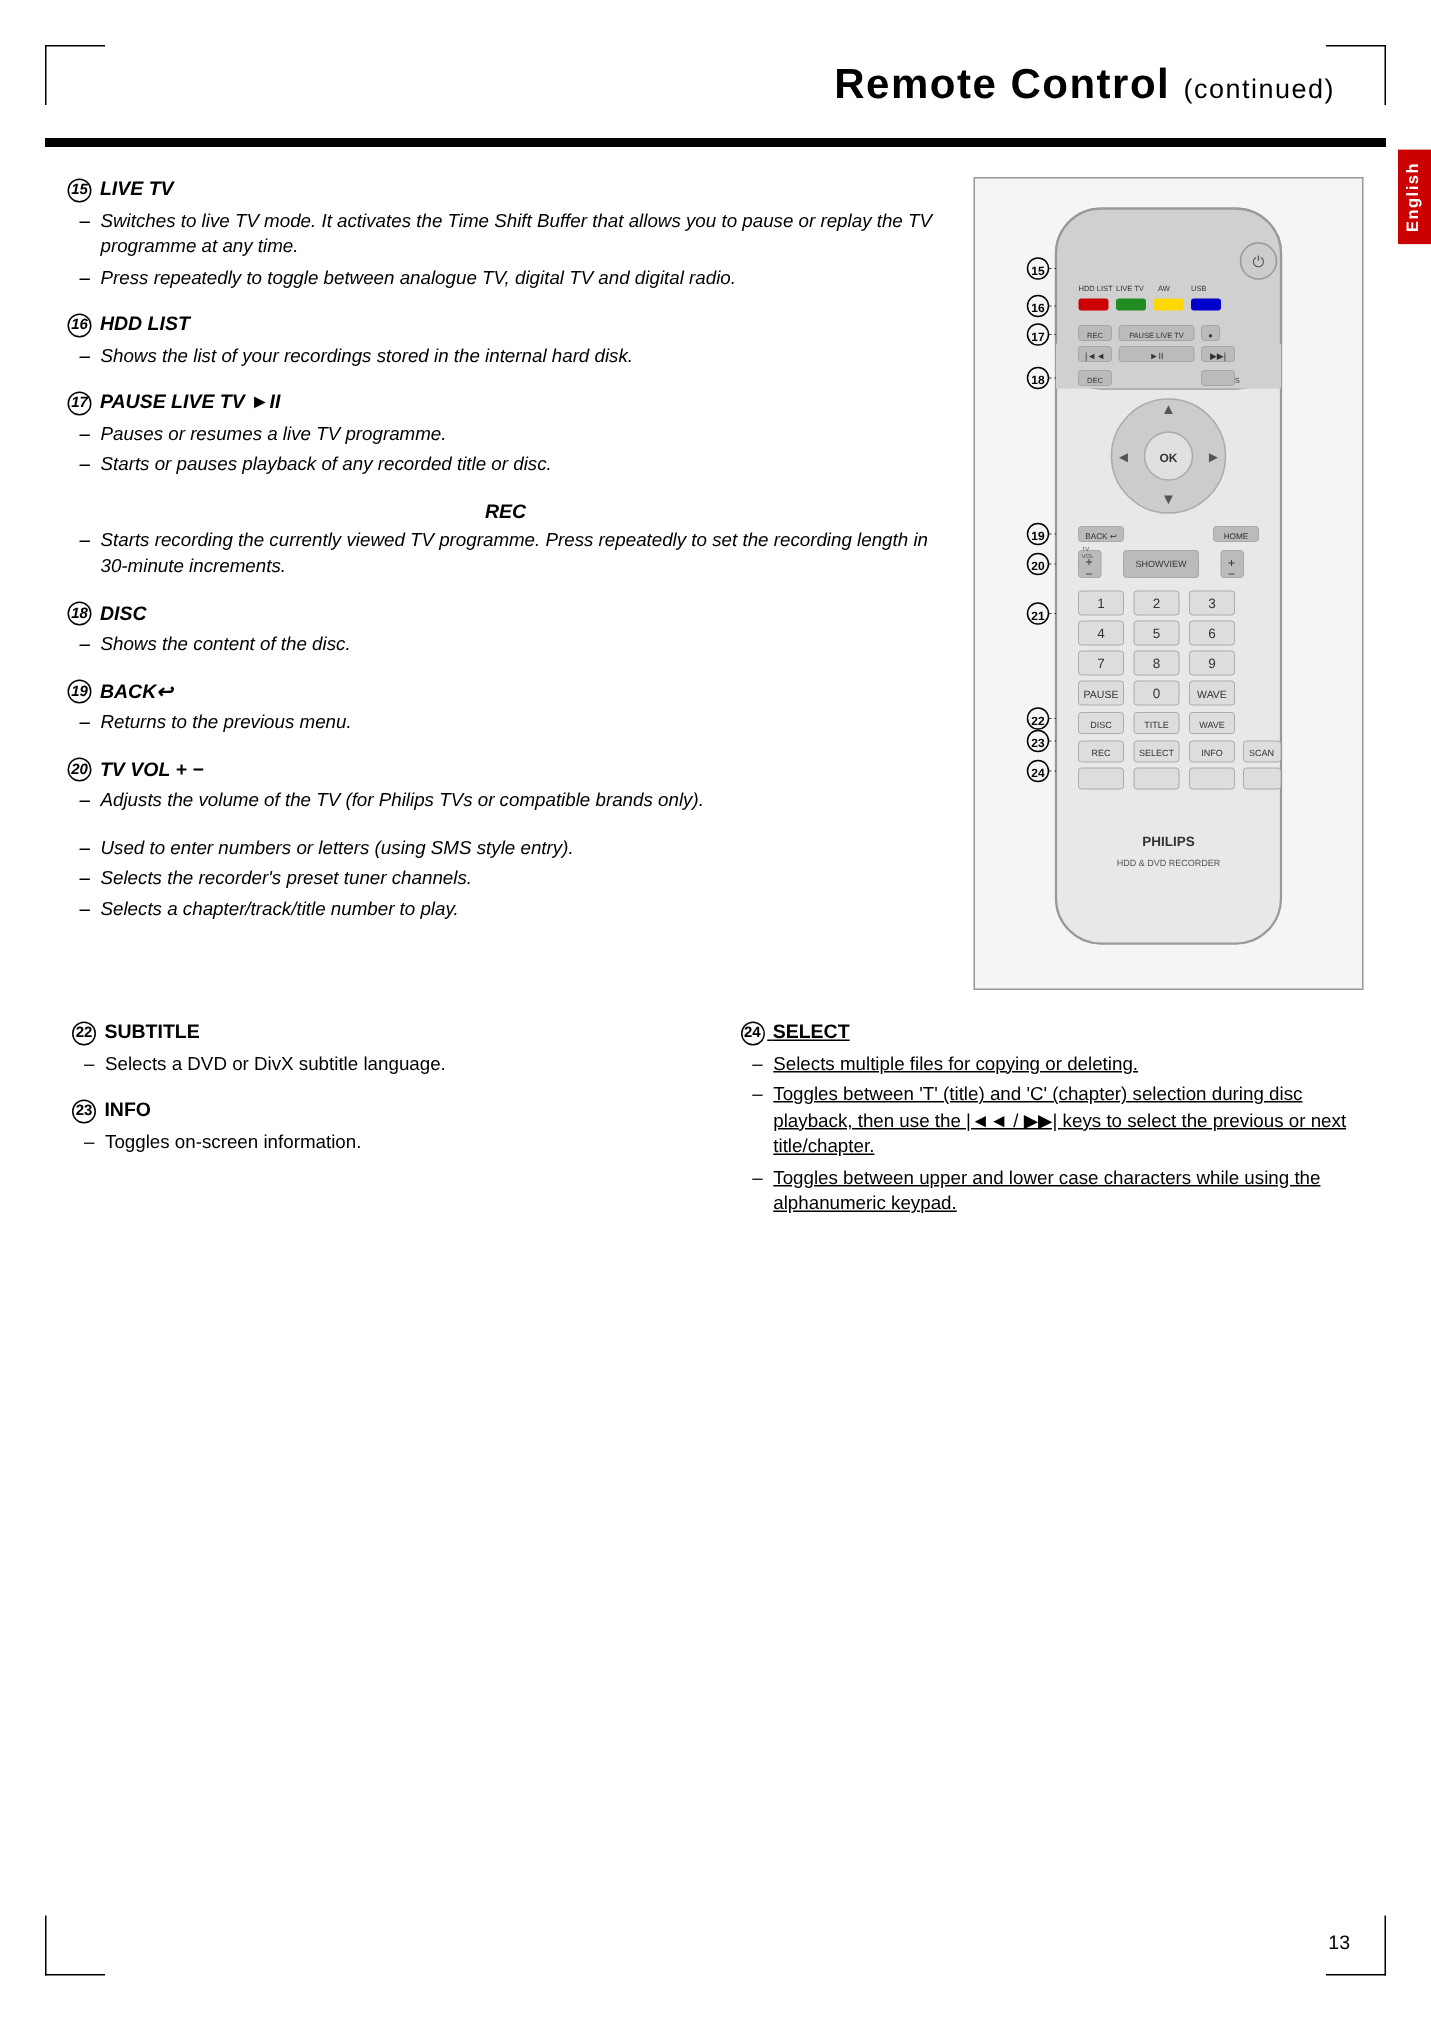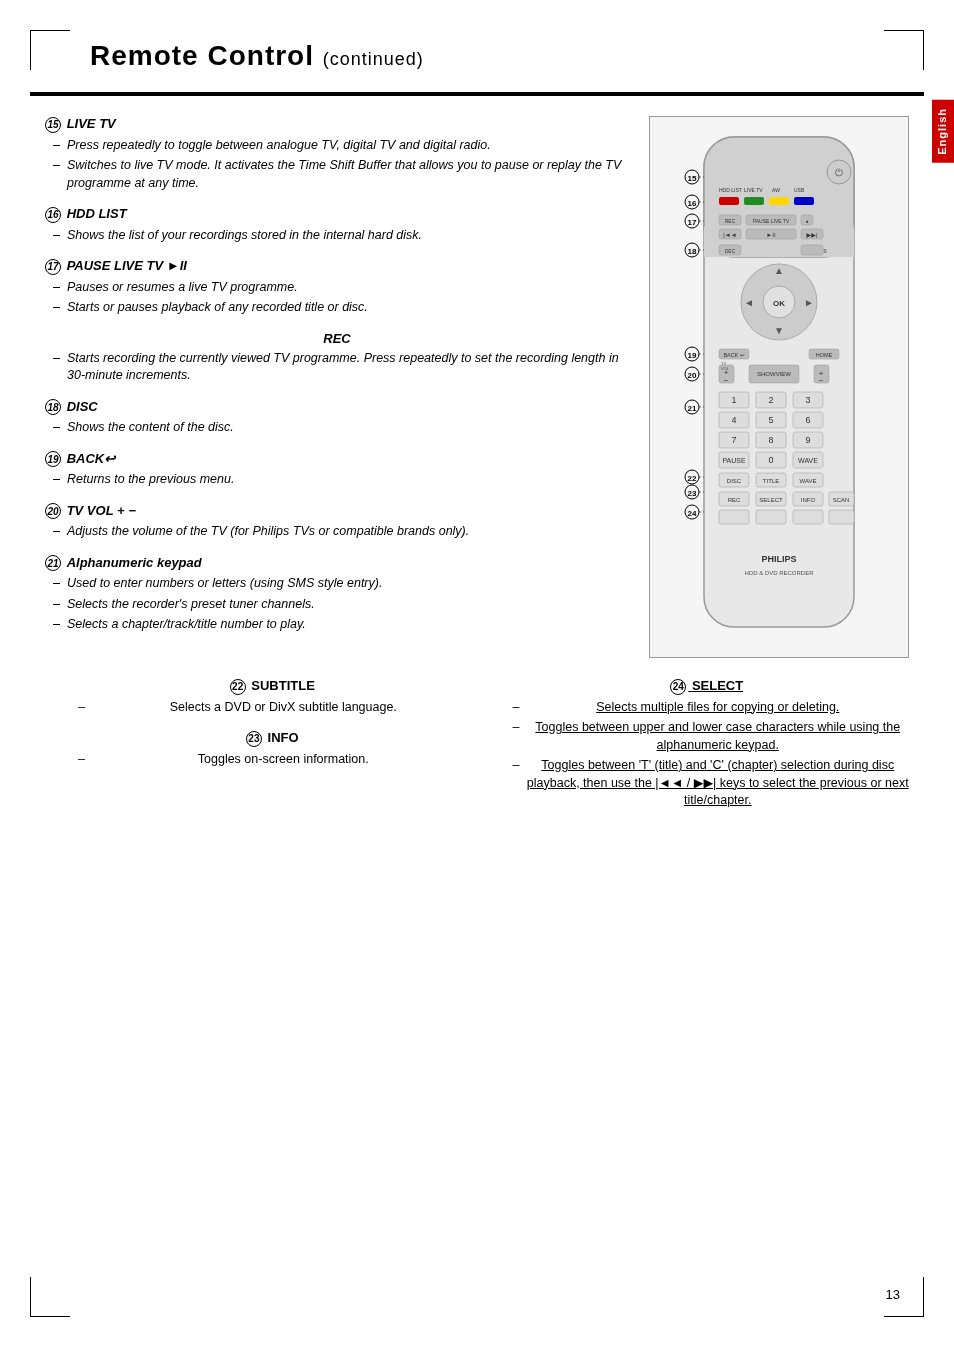--- a/index.html
+++ b/index.html
@@ -35,23 +35,23 @@
       font-weight: bold;
       writing-mode: vertical-rl;
       text-orientation: mixed;
       transform: rotate(180deg);
       padding: 8px 4px;
       letter-spacing: 1px;
     }
 
     
     .page-header {
-      text-align: left;
-      padding: 40px 60px 20px 60px;
-      border-bottom: 4px solid #000000;
+      text-align: right;
+      padding: 40px 34px 20px 60px;
+      border-bottom: 6px solid #000000;
       margin: 0 30px;
     }
     .page-header h1 {
       font-size: 28px;
       font-weight: bold;
       letter-spacing: 1px;
     }
     .page-header h1 span.continued {
       font-size: 18px;
       font-weight: normal;
@@ -127,23 +127,22 @@
 
     
     .remote-svg-container {
       display: flex;
       justify-content: center;
     }
 
     
     .bottom-content {
       display: flex;
-      padding: 0 45px 20px 70px;
+      padding: 0 45px 20px 48px;
       gap: 30px;
-      text-align: center;
     }
     .bottom-left {
       flex: 1;
     }
     .bottom-right {
       flex: 1;
       text-decoration: underline;
     }
 
     
@@ -177,22 +176,22 @@
 <div class="content">
 
   <div class="left-col">
 
     <div class="section">
       <div class="section-title">
         <span class="circle-num">15</span>
         <strong>LIVE TV</strong>
       </div>
       <ul class="bullet-list">
+        <li>Switches to live TV mode.  It activates the Time Shift Buffer that allows you to pause or replay the  TV programme at any time.</li>
         <li>Press repeatedly to toggle between analogue TV, digital TV and digital radio.</li>
-        <li>Switches to live TV mode.  It activates the Time Shift Buffer that allows you to pause or replay the  TV programme at any time.</li>
       </ul>
     </div>
 
     <div class="section">
       <div class="section-title">
         <span class="circle-num">16</span>
         <strong>HDD LIST</strong>
       </div>
       <ul class="bullet-list">
         <li>Shows the list of your recordings stored in the internal hard disk.</li>
@@ -244,24 +243,20 @@
       <div class="section-title">
         <span class="circle-num">20</span>
         <strong>TV VOL + −</strong>
       </div>
       <ul class="bullet-list">
         <li>Adjusts the volume of the TV (for Philips TVs or compatible brands only).</li>
       </ul>
     </div>
 
     <div class="section">
-      <div class="section-title">
-        <span class="circle-num">21</span>
-        <strong>Alphanumeric keypad</strong>
-      </div>
       <ul class="bullet-list">
         <li>Used to enter numbers or letters (using SMS style entry).</li>
         <li>Selects the recorder's preset tuner channels.</li>
         <li>Selects a chapter/track/title number to play.</li>
       </ul>
     </div>
 
   </div>
 
   <div class="right-col">
@@ -463,21 +458,21 @@
 
   <div class="bottom-right">
 
     <div class="section">
       <div class="section-title">
         <span class="circle-num">24</span>
         <strong>SELECT</strong>
       </div>
       <ul class="bullet-list">
         <li>Selects multiple files for copying or deleting.</li>
+        <li>Toggles between 'T' (title) and 'C' (chapter) selection during disc playback, then use the |◄◄ / ▶▶| keys to select the previous or next title/chapter.</li>
         <li>Toggles between upper and lower case characters while using the alphanumeric keypad.</li>
-        <li>Toggles between 'T' (title) and 'C' (chapter) selection during disc playback, then use the |◄◄ / ▶▶| keys to select the previous or next title/chapter.</li>
       </ul>
     </div>
 
   </div>
 </div>
 
 <div class="page-number">13</div>
 
 </body></html>

